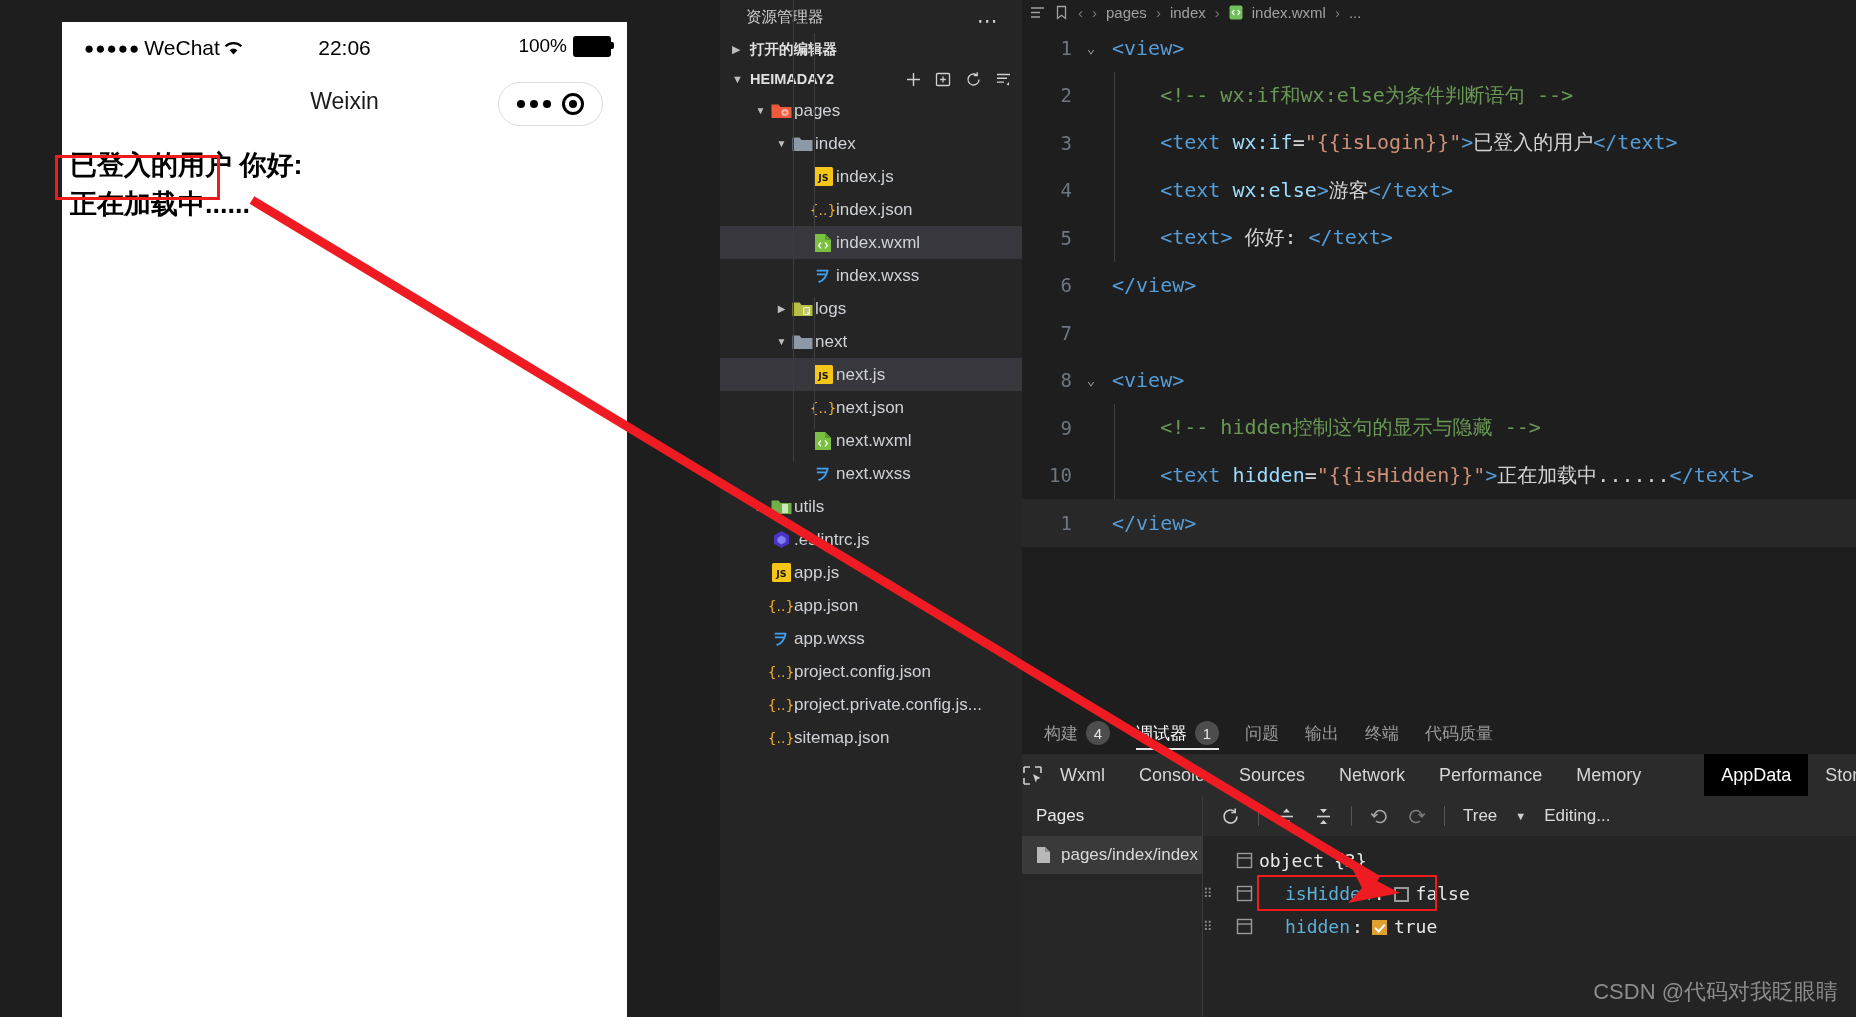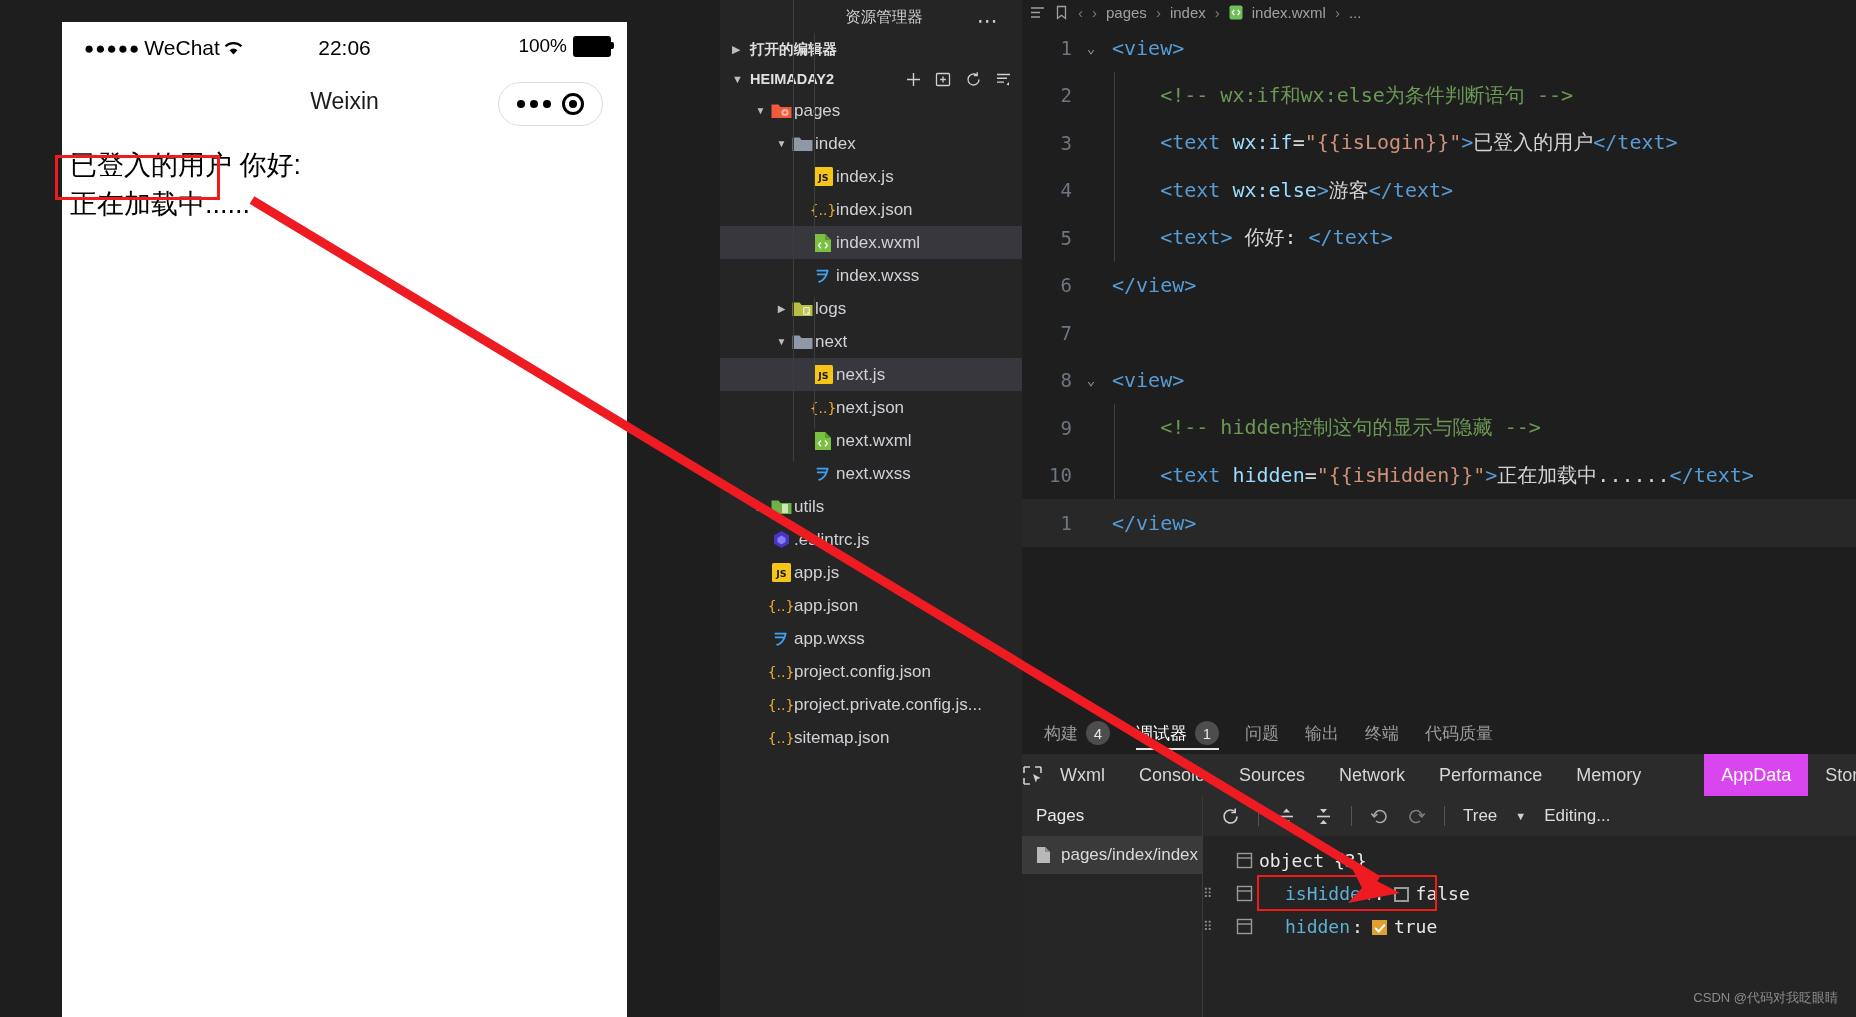--- a/index.html
+++ b/index.html
@@ -23,27 +23,27 @@
   .battery{width:34px;height:17px;border:2px solid #000;border-radius:3px;position:relative;background:#000;}
   .battery:after{content:"";position:absolute;right:-5px;top:4px;width:3px;height:7px;background:#000;border-radius:0 2px 2px 0;}
   #sim-navbar{position:relative;height:56px;}
   #sim-title{position:absolute;left:0;right:0;top:12px;text-align:center;font-size:23px;color:#1a1a1a;}
   #sim-capsule{position:absolute;right:24px;top:6px;width:105px;height:44px;border:1px solid #dcdcdc;
     border-radius:22px;background:#fff;display:flex;align-items:center;justify-content:space-around;padding:0 12px;box-sizing:border-box;}
   .cap-dots{display:flex;gap:5px;}
   .cap-dots i{width:8px;height:8px;background:#000;border-radius:50%;display:block;}
   .cap-target{width:22px;height:22px;border:3px solid #000;border-radius:50%;position:relative;box-sizing:border-box;}
   .cap-target:after{content:"";position:absolute;left:50%;top:50%;transform:translate(-50%,-50%);width:8px;height:8px;background:#000;border-radius:50%;}
-  #sim-body{padding:14px 16px 0 0;}
+  #sim-body{padding:14px 16px 0 0;font-weight:bold;}
   .sim-line{font-size:27px;color:#000;line-height:1.45;padding-left:8px;}
   #sim-highlight{position:absolute;left:55px;top:155px;width:165px;height:45px;border:3px solid #f01c1c;box-sizing:border-box;}
 
   
   #explorer{position:absolute;left:720px;top:0;width:302px;height:1017px;background:#252526;color:#cccccc;}
-  #explorer-title{height:34px;line-height:34px;padding-left:26px;font-size:15.5px;color:#cfcfcf;position:relative;text-align:center;}
+  #explorer-title{height:34px;line-height:34px;padding-left:26px;font-size:15.5px;color:#cfcfcf;position:relative;}
   #explorer-more{position:absolute;right:22px;top:4px;font-size:21px;color:#cfcfcf;letter-spacing:2px;}
   .sec-head{height:30px;display:flex;align-items:center;font-size:14.5px;font-weight:bold;color:#e0e0e0;
     padding-left:12px;position:relative;}
   .sec-head .tw{width:18px;color:#bdbdbd;font-size:11px;}
   .sec-actions{position:absolute;right:10px;top:0;height:30px;display:flex;align-items:center;gap:13px;color:#d0d0d0;}
   .sec-actions svg{display:block;}
   #tree{font-size:17px;}
   .row{height:33px;display:flex;align-items:center;position:relative;white-space:nowrap;}
   .row.sel{background:#37373d;}
   .row .tw{width:15px;color:#bdbdbd;font-size:10px;text-align:center;flex:0 0 15px;}
@@ -75,21 +75,21 @@
   .ptab{display:flex;align-items:center;gap:8px;height:42px;position:relative;}
   .ptab.on{color:#ffffff;}
   .ptab.on:after{content:"";position:absolute;left:0;right:0;bottom:4px;height:2px;background:#e7e7e7;}
   .badge{min-width:24px;height:24px;border-radius:12px;background:#4d4d4d;color:#e6e6e6;font-size:15px;
     display:flex;align-items:center;justify-content:center;padding:0 6px;box-sizing:border-box;}
   #devtools{position:absolute;left:0;top:42px;right:0;bottom:0;background:#242424;}
   #dt-tabs{height:42px;display:flex;align-items:center;background:#2b2b2b;border-bottom:1px solid #3a3a3a;}
   #dt-inspect{width:50px;display:flex;align-items:center;justify-content:center;}
   .dt-div{width:1px;height:22px;background:#555;}
   .dtab{padding:0 17px;height:42px;display:flex;align-items:center;font-size:18px;color:#d6d6d6;}
-  .dtab.on{background:#d946ef;color:#ffffff;margin-left:46px;}
+  .dtab.on{background:#000000;color:#ffffff;margin-left:46px;}
   #dt-body{position:absolute;left:0;top:42px;right:0;bottom:0;display:flex;}
   #pages-pane{width:180px;background:#262626;border-right:1px solid #3a3a3a;flex:0 0 180px;}
   #pages-head{height:40px;line-height:40px;padding-left:14px;font-size:17px;color:#e8e8e8;background:#2b2b2b;}
   .page-row{height:38px;display:flex;align-items:center;gap:10px;padding-left:14px;background:#3a3a3a;font-size:17px;color:#d9d9d9;}
   #data-pane{flex:1;position:relative;}
   #data-toolbar{height:40px;display:flex;align-items:center;gap:18px;padding-left:18px;background:#2b2b2b;color:#cfcfcf;}
   .tb-div{width:1px;height:20px;background:#555;}
   .tb-label{font-size:17px;color:#dcdcdc;}
   .tb-caret{font-size:11px;color:#cfcfcf;}
   #data-tree{padding-top:8px;font-family:"DejaVu Sans Mono","Liberation Mono",monospace;font-size:18px;}
@@ -97,21 +97,21 @@
   .grip{width:26px;flex:0 0 26px;color:#8a8a8a;font-size:13px;letter-spacing:1px;line-height:8px;}
   .dicon{width:30px;flex:0 0 30px;display:flex;align-items:center;justify-content:center;}
   .dkey{color:#5db0d7;}
   .dnum{color:#b5cea8;}
   .dval{color:#e8e8e8;}
   .dobj{color:#e8e8e8;}
   .cbox{width:15px;height:15px;border:2px solid #9a9a9a;box-sizing:border-box;display:inline-block;vertical-align:-2px;margin:0 7px;}
   .cbox.on{background:#e0a030;border-color:#e0a030;position:relative;}
   .cbox.on:after{content:"";position:absolute;left:3px;top:0px;width:4px;height:8px;border:solid #fff;border-width:0 2px 2px 0;transform:rotate(42deg);}
   #data-highlight{position:absolute;left:1242px;top:-5px;width:172px;height:34px;border:2px solid #f01c1c;box-sizing:border-box;pointer-events:none;}
-  #watermark{position:absolute;right:18px;bottom:10px;font-size:13px;color:#8c8c8c;}
+  #watermark{position:absolute;right:18px;bottom:10px;font-size:22px;color:#8c8c8c;}
 
   
   #arrow{position:absolute;left:0;top:0;width:1856px;height:1017px;pointer-events:none;}
 </style>
 </head>
 <body>
 
 <div class="root">
 
   <div id="sim-area">

